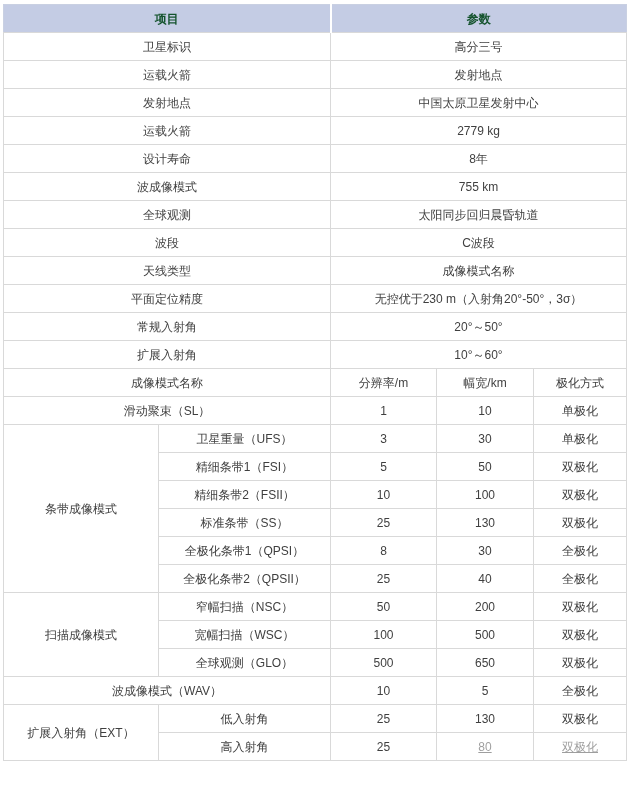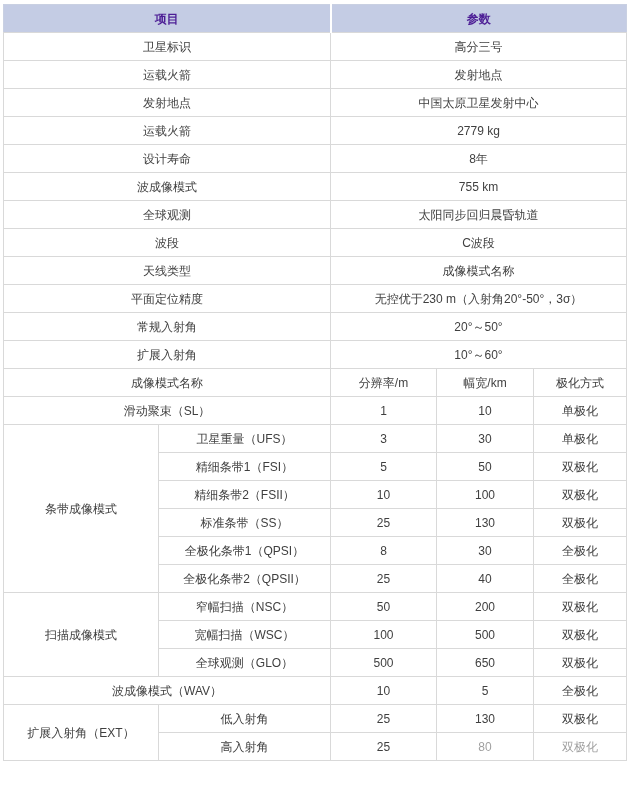--- a/index.html
+++ b/index.html
@@ -29,31 +29,32 @@
     vertical-align: middle;
     font-size: 12px;
     font-weight: 400;
     color: #3f3f3f;
     overflow: hidden;
     white-space: nowrap;
     line-height: 14px;
   }
   table.spec th {
     background: #c4cce4;
-    color: #4c1d95;
+    color: #14532d;
     font-weight: 700;
     border-color: #c9d0e2;
     border-bottom-color: #d9d9d9;
   }
   table.spec th.hdr-item {
     border-right: 2px solid #ffffff;
   }
   .faded {
     opacity: 0.5;
     filter: blur(0.3px);
+    text-decoration: underline;
   }
 </style>
 </head>
 <body>
 
 <div class="table-wrap">
   <table class="spec">
     <colgroup>
       <col style="width:155px">
       <col style="width:172px">

